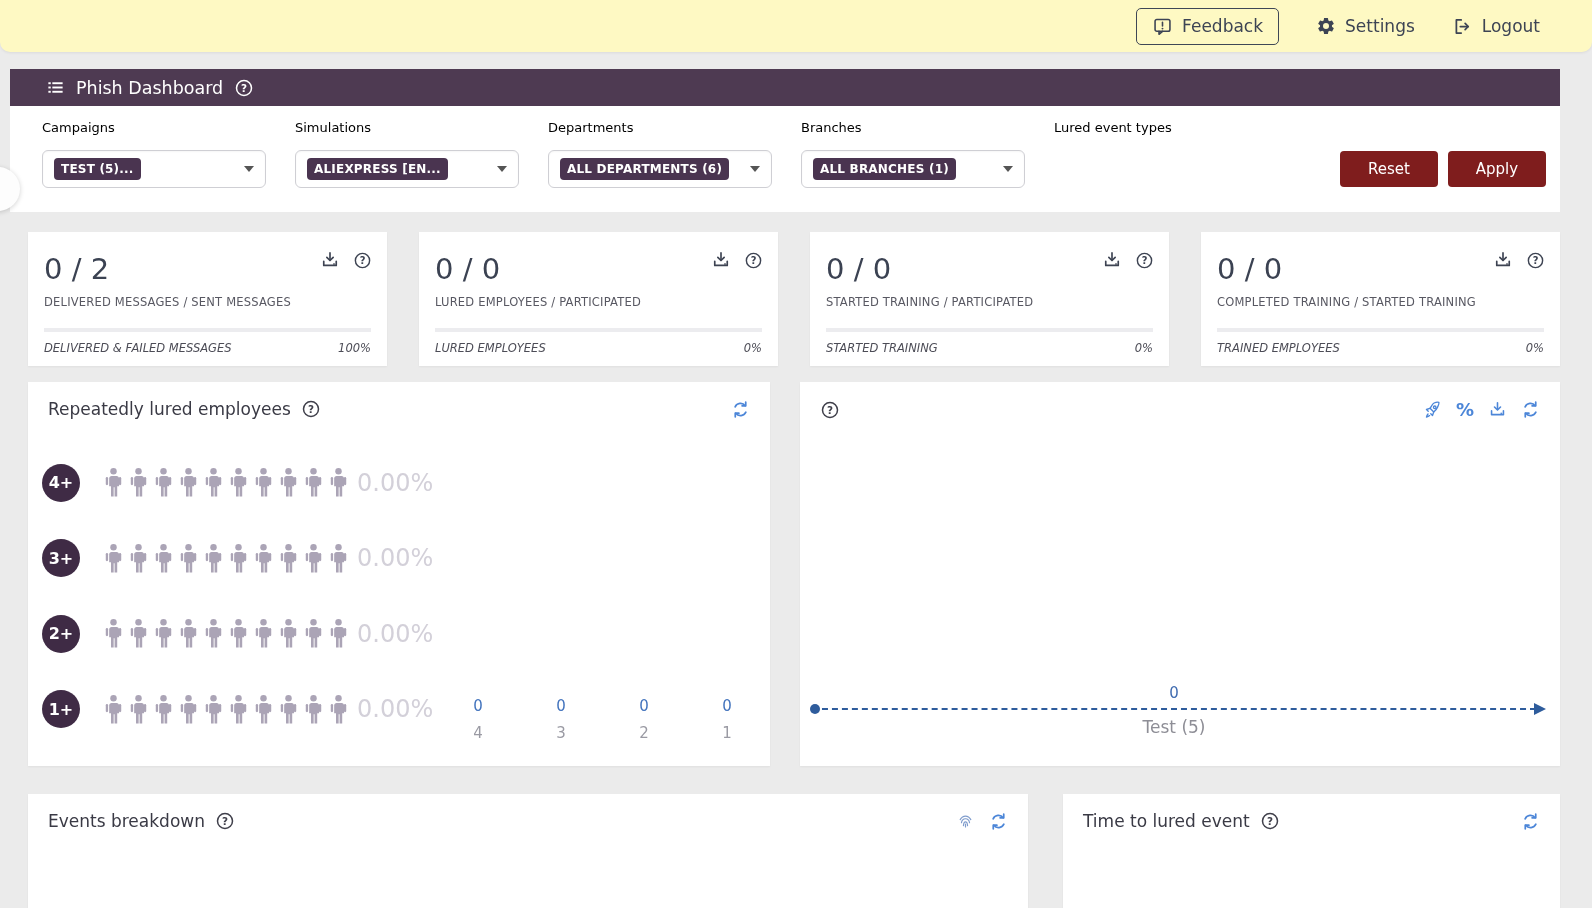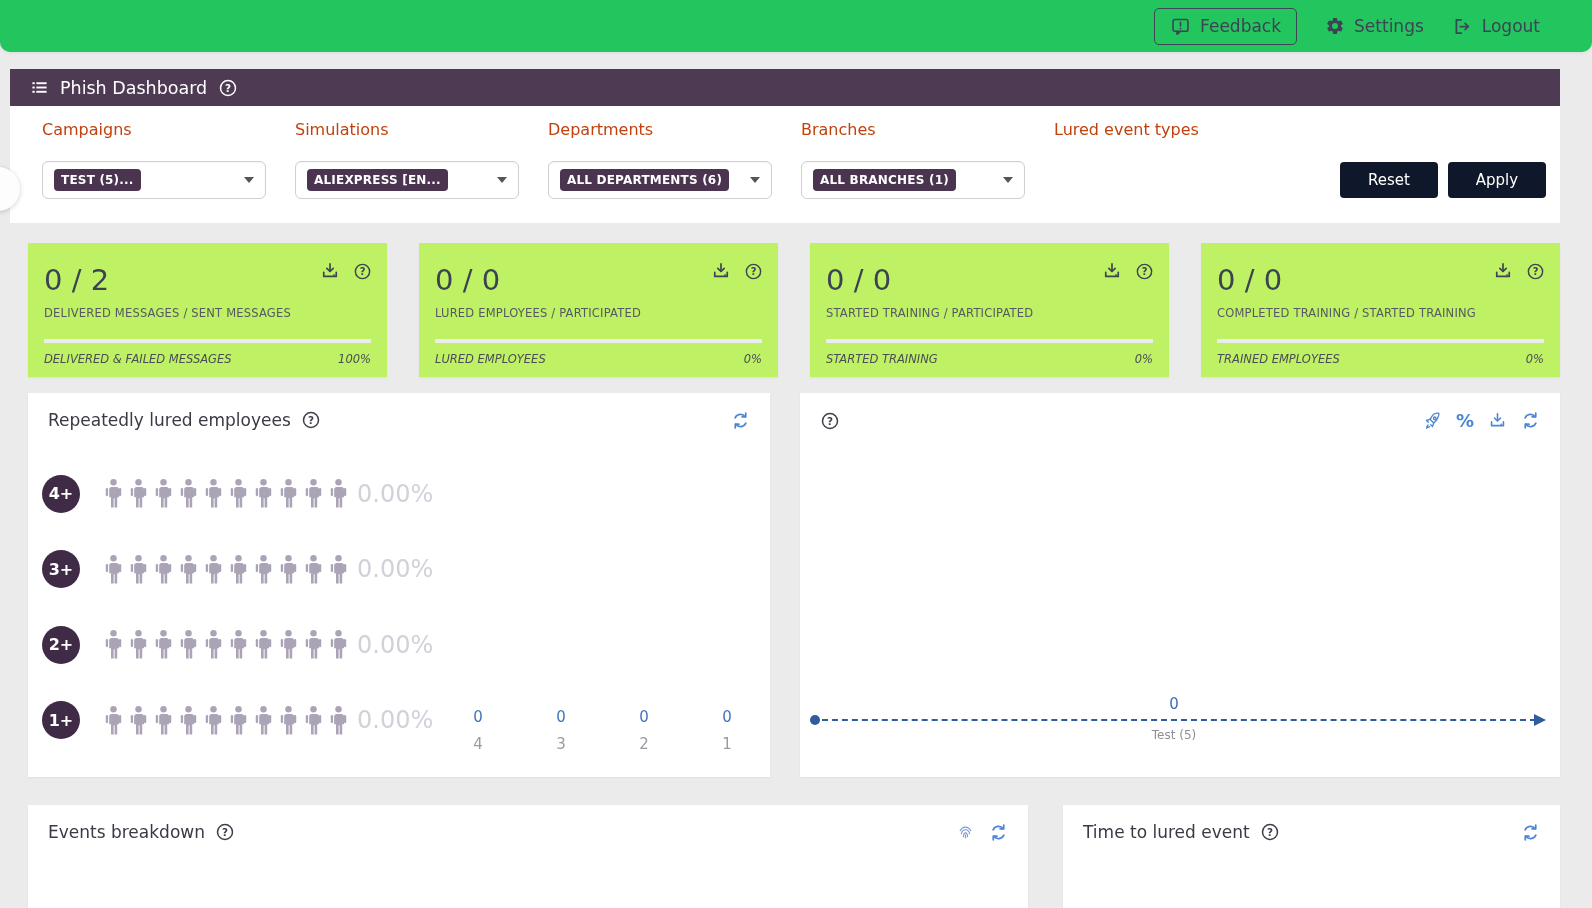--- a/index.html
+++ b/index.html
@@ -1,58 +1,58 @@
 <!DOCTYPE html>
 <html><head>
 <meta charset="utf-8">
 <style>
   * { margin:0; padding:0; box-sizing:border-box; }
   html,body { width:1592px; height:908px; overflow:hidden; background:#ebebeb;
     font-family:"DejaVu Sans","Liberation Sans",sans-serif; position:relative; }
 
   
-  .topbar { height:52px; background:#22c55e; display:flex; justify-content:flex-end;
-    align-items:center; gap:28px; padding-right:52px; border-radius:0 0 10px 10px;
+  .topbar { height:52px; background:#fef9c3; display:flex; justify-content:flex-end;
+    align-items:center; gap:37px; padding-right:52px; border-radius:0 0 10px 10px;
     box-shadow:0 1px 3px rgba(0,0,0,.07); position:relative; z-index:2; }
   .topbar-item { display:flex; align-items:center; gap:9px; color:#3d4454;
     font-size:17px; cursor:pointer; }
   .feedback-btn { border:1px solid #3f4756; border-radius:5px; padding:7px 15px; }
   .ic { display:inline-flex; color:inherit; }
   .ic svg { display:block; }
 
   
   .main { margin:17px 32px 0 10px; width:1550px; }
 
   .purple-header { background:#4e3a52; height:37px; display:flex; align-items:center;
-    gap:11px; padding:0 20px; color:#fff; }
+    gap:11px; padding:0 36px; color:#fff; }
   .purple-header .title { font-size:17.5px; }
 
   
   .filter-bar { background:#fff; padding:14px 14px 24px 32px; display:flex; }
   .fgroup { width:253px; }
-  .fgroup .flabel { font-size:16px; color:#c2410c; display:block; margin-bottom:22px; }
+  .fgroup .flabel { font-size:13px; color:#000000; display:block; margin-bottom:15px; }
   .fselect { width:224px; height:38px; border:1px solid #cfcfd4; border-radius:6px;
     background:#fff; display:flex; align-items:center; justify-content:space-between;
     padding:0 11px; cursor:pointer; box-shadow:inset 0 1px 2px rgba(0,0,0,.04); }
   .tags { display:flex; gap:5px; overflow:hidden; }
   .tag { background:#4a3450; color:#fff; font-size:12px; font-weight:bold;
     padding:4px 7px; border-radius:4px; white-space:nowrap; letter-spacing:.2px; }
   .tag.gray { background:#9b9ba4; }
   .caret { width:0; height:0; border-left:5px solid transparent;
     border-right:5px solid transparent; border-top:6px solid #555; flex:none; }
   .filter-actions { margin-left:auto; display:flex; gap:10px; align-self:flex-end;
     padding-bottom:1px; }
-  .btn { width:98px; height:36px; background:#0f172a; color:#fff; border:none;
+  .btn { width:98px; height:36px; background:#7f1d1d; color:#fff; border:none;
     border-radius:4px; font-size:15px; cursor:pointer;
     font-family:"DejaVu Sans","Liberation Sans",sans-serif; }
 
   
   .cards { display:grid; grid-template-columns:repeat(4,1fr); gap:32px;
     margin:20px 0 0 18px; }
-  .card { background:#bef264; height:134px; position:relative; padding:12px 16px;
+  .card { background:#ffffff; height:134px; position:relative; padding:12px 16px;
     box-shadow:0 1px 2px rgba(0,0,0,.05); }
   .card-value { font-size:29px; color:#3b4252; margin-top:8px; }
   .card-label { font-size:11.5px; color:#585862; margin-top:9px; letter-spacing:.2px; }
   .card-icons { position:absolute; top:18px; right:15px; display:flex; gap:13px;
     color:#3d4352; align-items:center; }
   .card-icons .ic { cursor:pointer; }
   .card-footer { position:absolute; left:16px; right:16px; bottom:11px; }
   .track { height:4px; background:#ececef; margin-bottom:9px; }
   .cf-row { display:flex; justify-content:space-between; font-size:11.5px; color:#4c4c56;font-style:italic; }
 
@@ -86,21 +86,21 @@
   .chartline { position:absolute; left:12px; right:24px; bottom:56px;
     border-top:2px dashed #2e5c9c; }
   .cdot { position:absolute; left:-2px; top:-6px; width:10px; height:10px;
     border-radius:50%; background:#2e5c9c; }
   .carrow { position:absolute; right:-10px; top:-7px; width:0; height:0;
     border-left:12px solid #2e5c9c; border-top:6px solid transparent;
     border-bottom:6px solid transparent; }
   .point-label { position:absolute; left:50%; transform:translateX(-50%); top:-26px;
     color:#3f6bb0; font-size:15px; }
   .tick-label { position:absolute; left:50%; transform:translateX(-50%); top:7px;
-    color:#8e8e96; font-size:12px; }
+    color:#8e8e96; font-size:17px; }
 
   
   .bottom { display:flex; gap:35px; margin:28px 0 0 18px; }
   .events-panel { width:1000px; height:160px; }
   .time-panel { flex:1; height:160px; }
   .fp { color:#7f9ccc; }
   .pct { color:#4c86d8; font-size:18px; font-weight:bold; cursor:pointer; }
 
   .notch { position:absolute; left:-24px; top:167px; width:44px; height:44px;
     border-radius:50%; background:#fdfdfd; box-shadow:0 1px 5px rgba(0,0,0,.18); z-index:3; }

